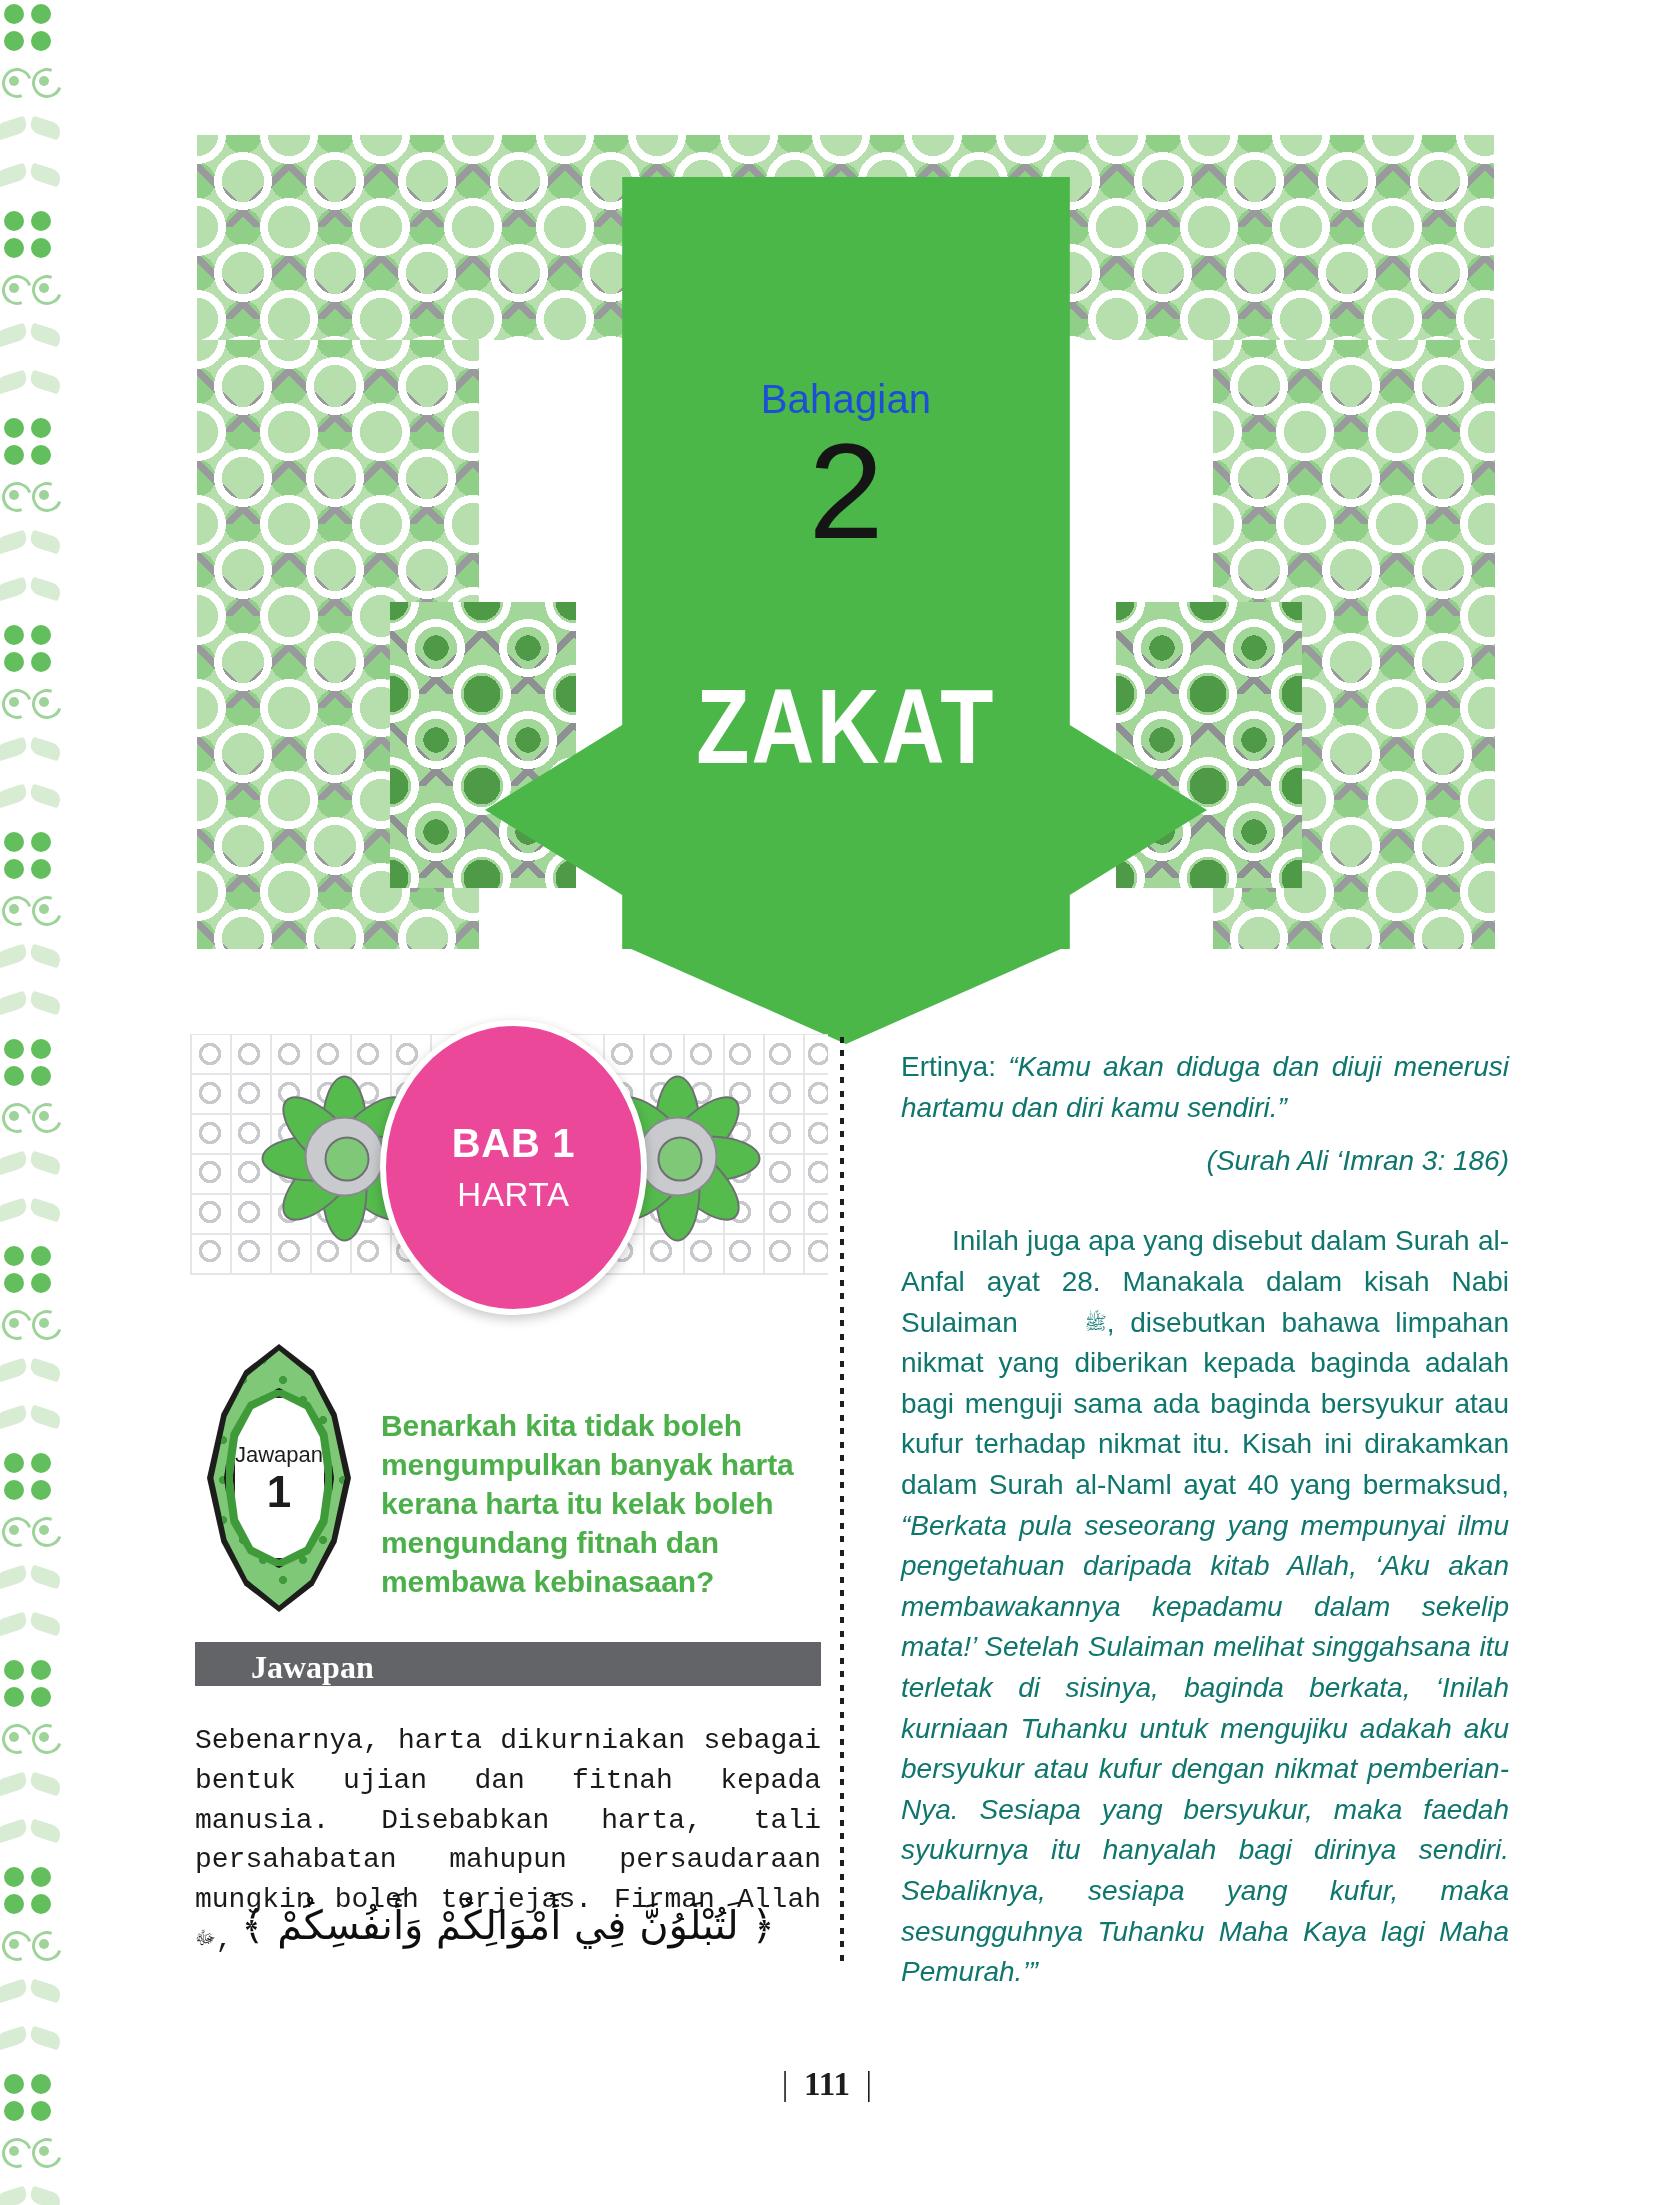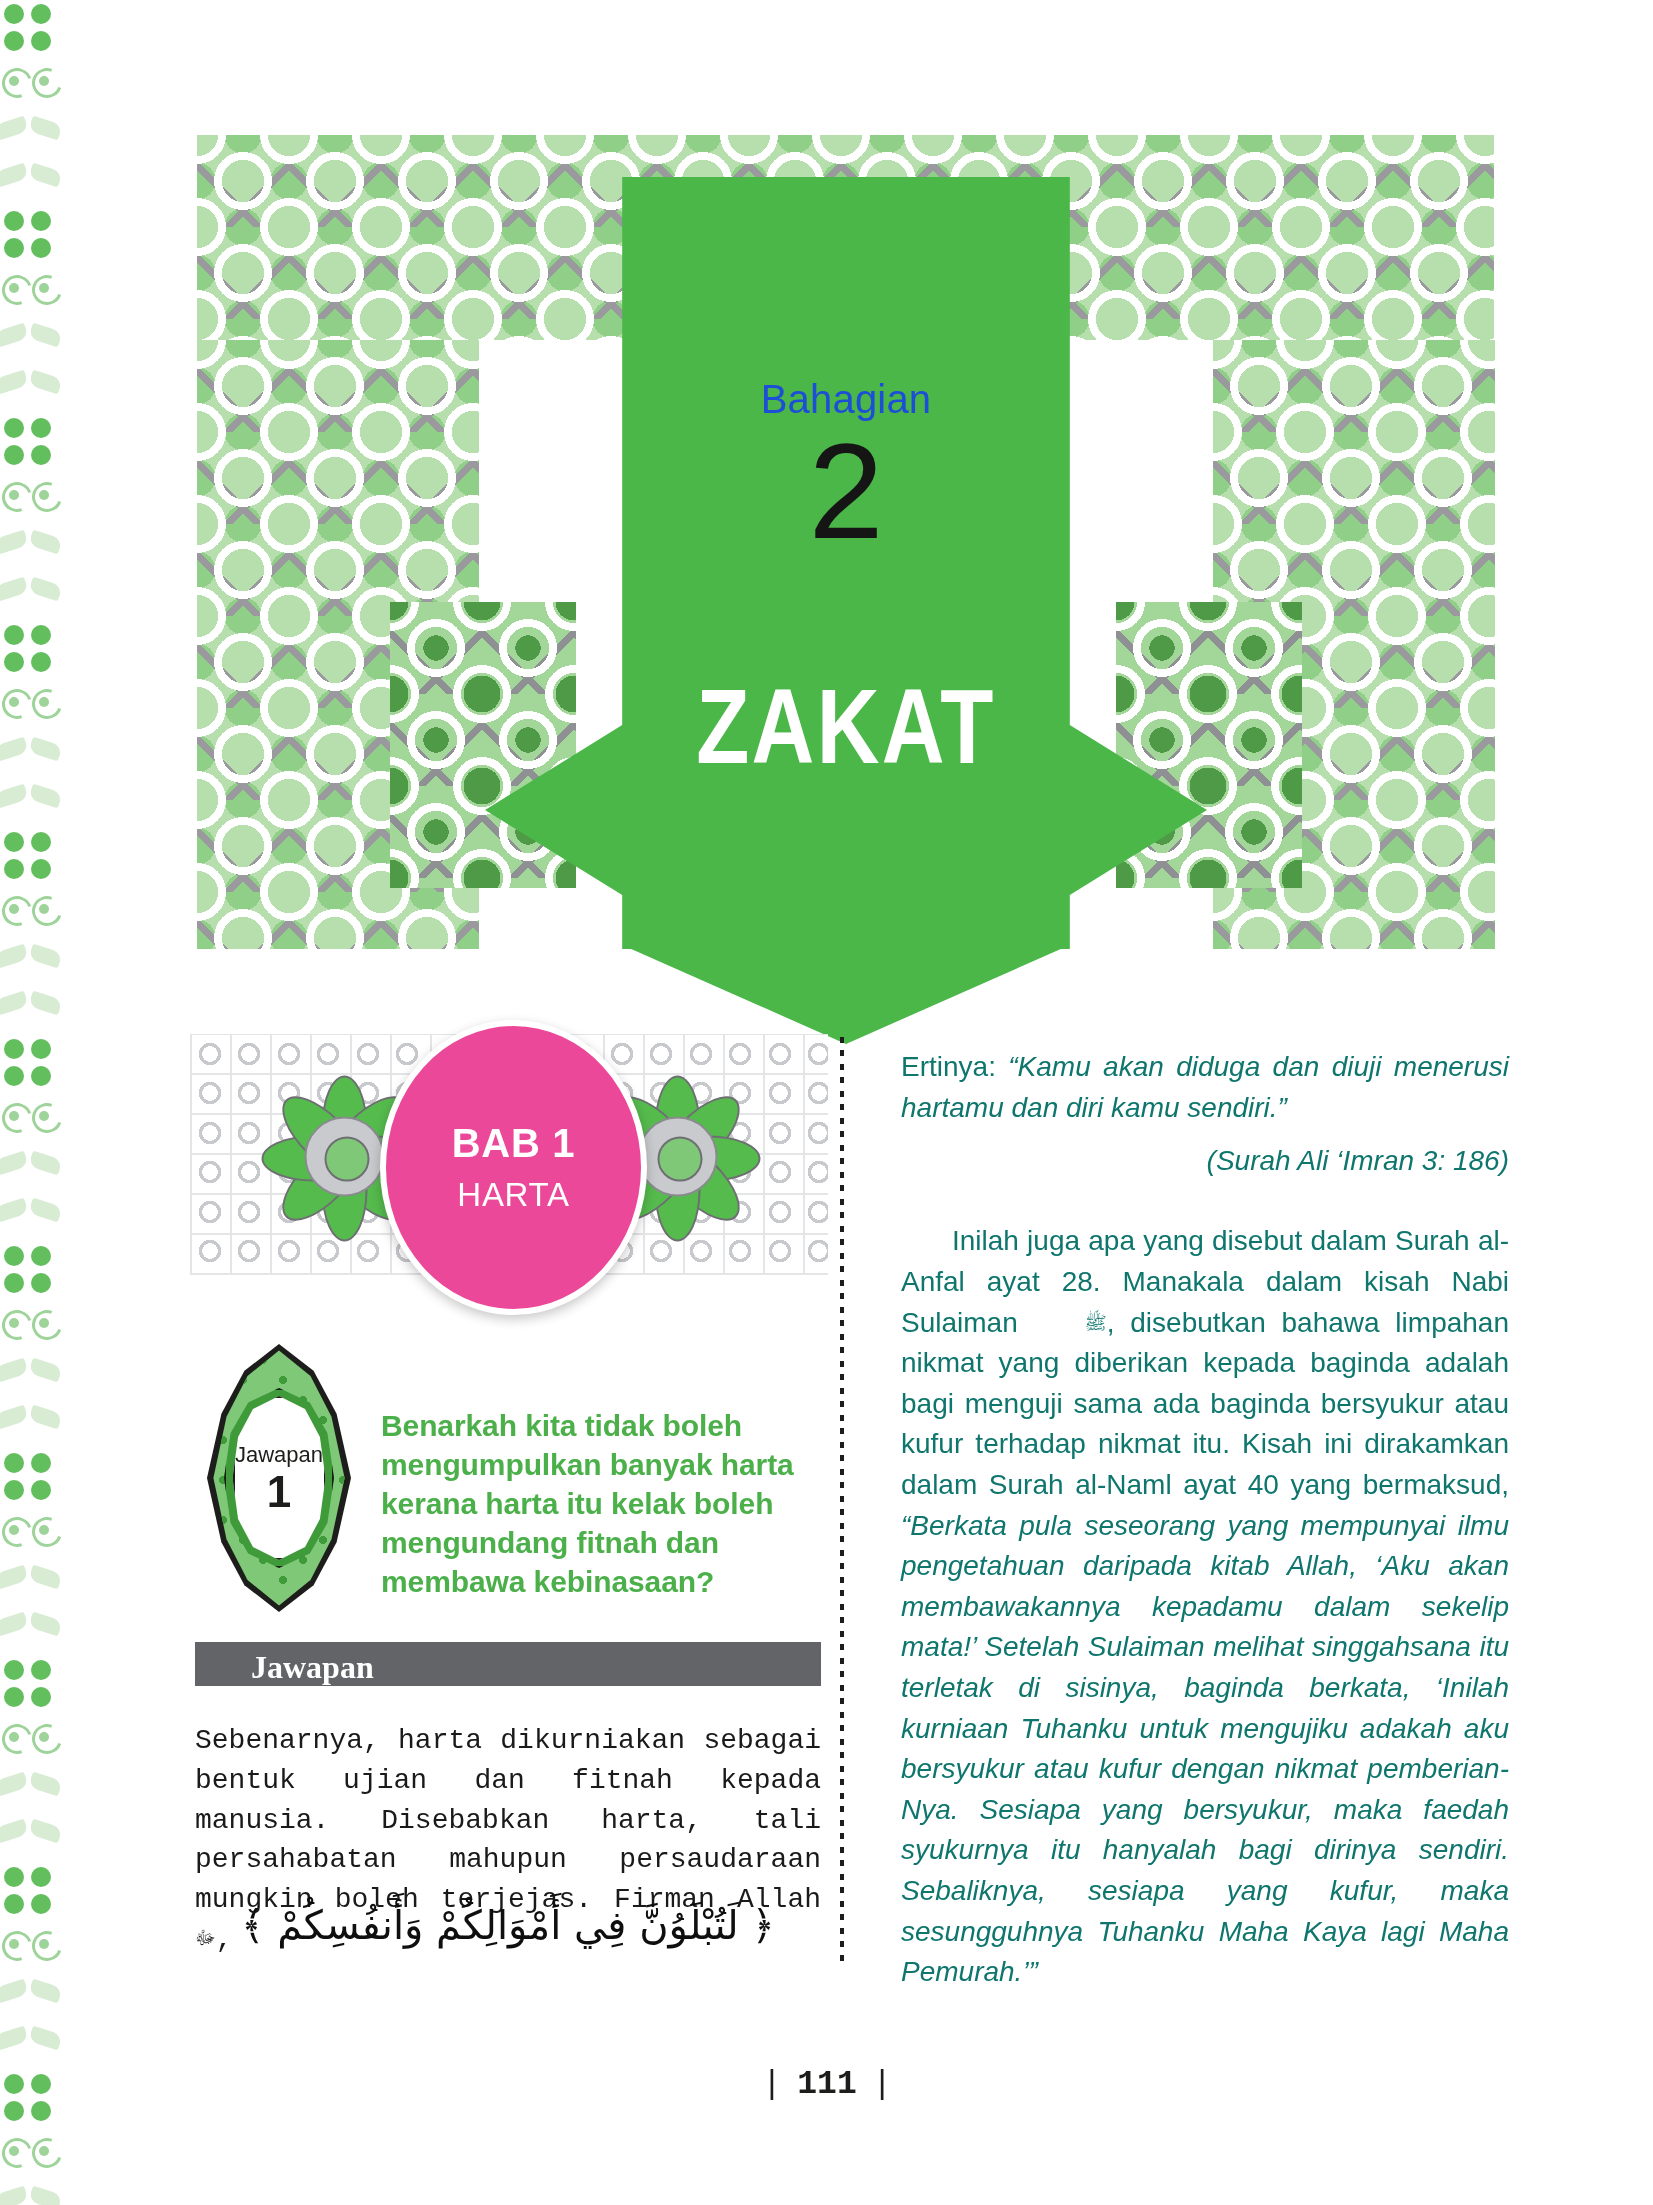--- a/index.html
+++ b/index.html
@@ -287,21 +287,21 @@
   #ertinya{font-style:italic;text-align:justify;}
   #ertinya .lead{font-style:normal;}
   #surah-ref{margin-top:12.7px;text-align:right;font-style:italic;}
   #para-1{margin-top:40px;text-align:justify;text-indent:51px;}
   #para-quote{font-style:italic;text-align:justify;}
 
   
   #folio{
     position:absolute;left:0;top:2066px;width:1654px;text-align:center;
     font-size:33px;font-weight:700;color:#1d1d1b;
-    font-family:Liberation Mono, monospace;
+    font-family:Liberation Serif, serif;
   }
   #folio .rule{font-weight:400;color:#1d1d1b;margin:0 15.6px;}
 </style>
 </head>
 <body>
 
 <div id="edge-strip">
   <div class="edge-unit">
     <div class="edge-dots">
         <i></i>

